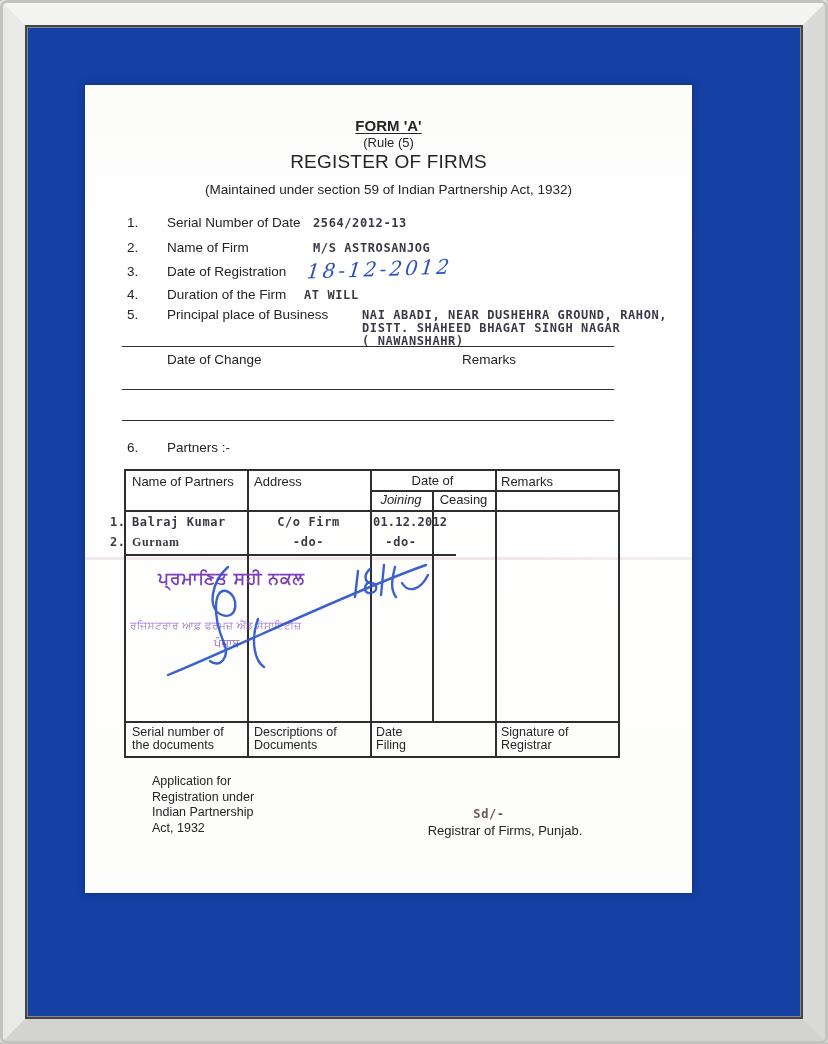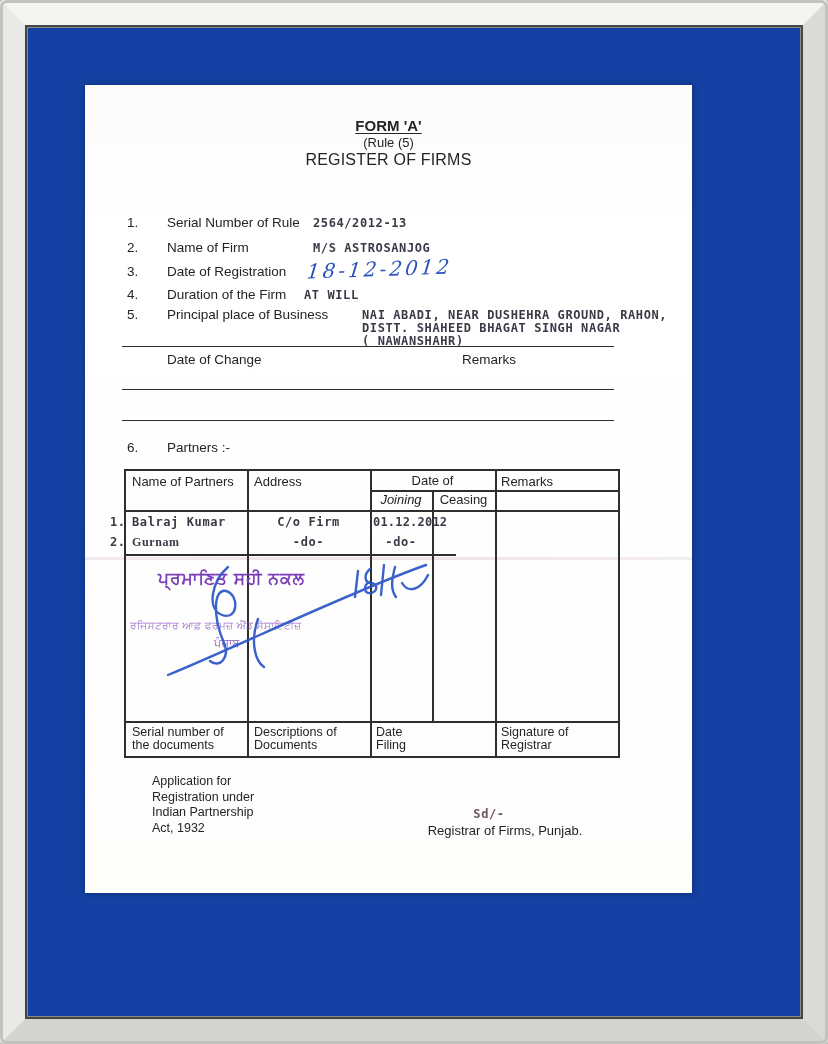--- a/index.html
+++ b/index.html
@@ -17,21 +17,21 @@
        box-shadow:0 0 7px rgba(0,0,20,.35);color:#1e1e20;}
   .abs{position:absolute;}
   .center{text-align:center;left:0;right:0;}
   .printed{font-family:"Liberation Sans",sans-serif;color:#242426;}
   .typed{font-family:"DejaVu Sans Mono",monospace;font-weight:700;color:#3c3947;
          font-size:12px;letter-spacing:.6px;white-space:nowrap;}
   .hand{font-family:"DejaVu Serif",serif;font-style:italic;color:#2b50bd;font-size:20px;
         letter-spacing:3px;transform:rotate(-2deg) skewX(-8deg);white-space:nowrap;}
   .title{font-size:15px;font-weight:bold;text-decoration:underline;text-underline-offset:2px;}
   .rule-sub{font-size:13px;margin-top:1px;}
-  .heading{font-size:16px;margin-top:1px;letter-spacing:.2px;}
+  .heading{font-size:19px;margin-top:1px;letter-spacing:.2px;}
   .maintained{font-size:13.5px;}
   .frow{position:absolute;left:0;right:0;height:20px;font-size:13.5px;}
   .fnum{position:absolute;left:42px;}
   .flabel{position:absolute;left:82px;}
   .fval{position:absolute;left:228px;top:1px;}
   .hline{position:absolute;left:37px;width:492px;border-top:1.8px solid #2e2e30;}
   .crease{position:absolute;left:0;width:607px;height:3px;
           background:linear-gradient(90deg,rgba(180,140,160,.18),rgba(205,160,185,.30),rgba(180,150,170,.15));}
   
   .ptable{position:absolute;left:39px;top:384px;width:492px;height:285px;border:2px solid #2e2e30;}
@@ -58,24 +58,25 @@
   <div class="frame"></div>
   <div class="frame-outer"></div>
 
   <div class="doc">
 
     <div class="abs center" style="top:32px;">
       <div class="printed title">FORM 'A'</div>
       <div class="printed rule-sub">(Rule (5)</div>
       <div class="printed heading">REGISTER OF FIRMS</div>
     </div>
+    <div class="abs center maintained printed" style="top:97px;">(Maintained under section 59 of Indian Partnership Act, 1932)</div>
 
     <div class="frow" style="top:130px;">
       <span class="fnum printed">1.</span>
-      <span class="flabel printed">Serial Number of Rule</span>
+      <span class="flabel printed">Serial Number of Date</span>
       <span class="fval typed">2564/2012-13</span>
     </div>
     <div class="frow" style="top:155px;">
       <span class="fnum printed">2.</span>
       <span class="flabel printed">Name of Firm</span>
       <span class="fval typed">M/S ASTROSANJOG</span>
     </div>
     <div class="frow" style="top:179px;">
       <span class="fnum printed">3.</span>
       <span class="flabel printed">Date of Registration</span>

